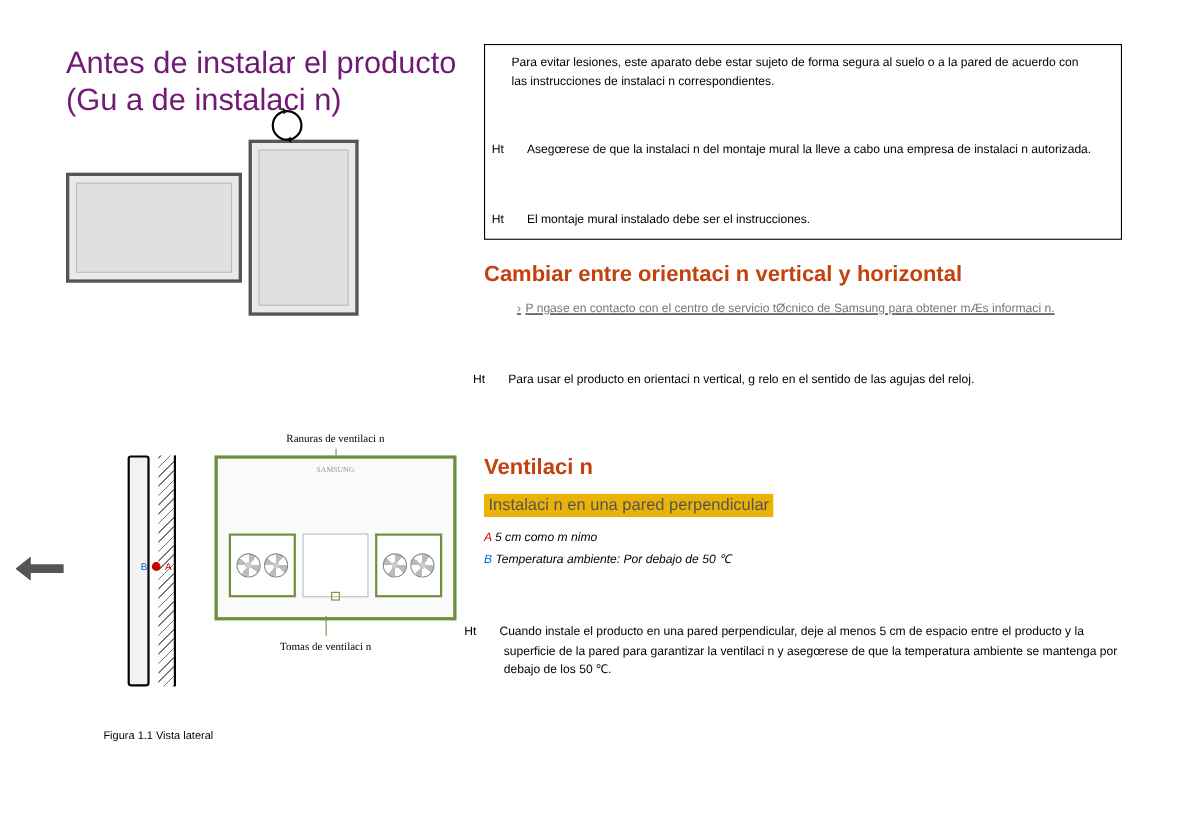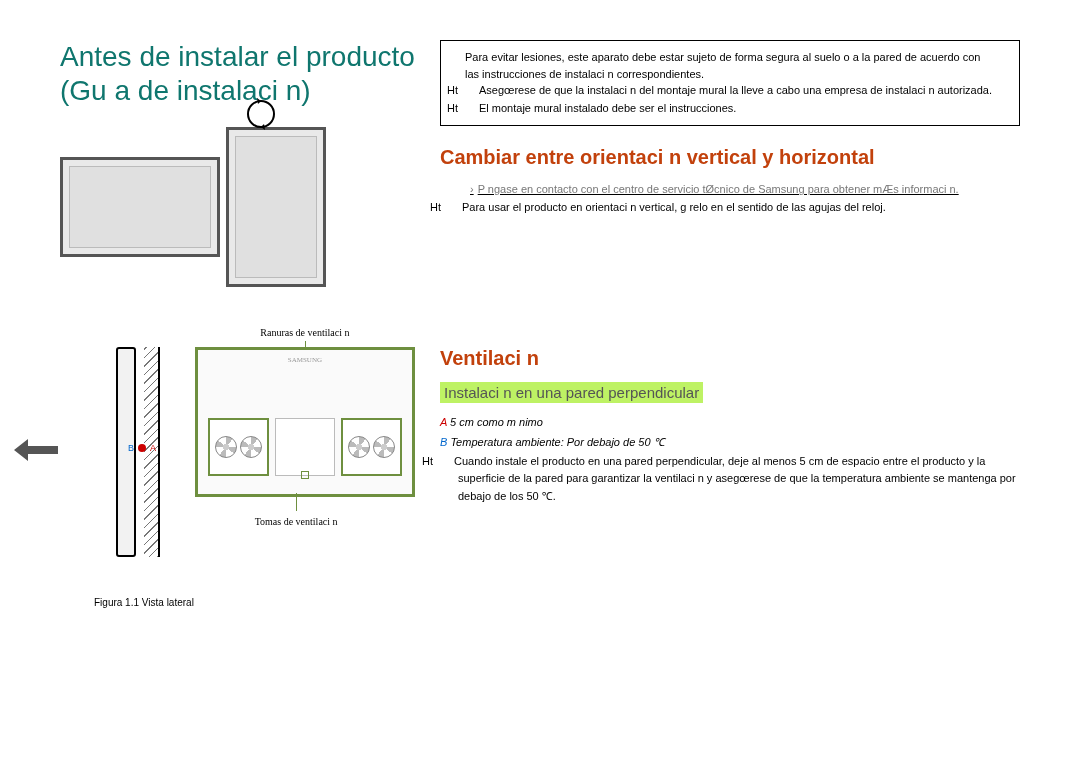--- a/index.html
+++ b/index.html
@@ -16,52 +16,53 @@
     display: flex;
     flex-direction: column;
   }
   .top-row {
     display: flex;
     gap: 20px;
   }
   .left-col { width: 360px; flex-shrink: 0; }
   .right-col { flex: 1; }
   h1 {
-    color: #0f766e;
+    color: #701a75;
     font-weight: 400;
     font-size: 28px;
     line-height: 1.2;
     margin: 0 0 20px 0;
   }
   h2 {
     color: #c2410c;
     font-weight: 700;
     font-size: 20px;
     margin: 0 0 12px 0;
   }
   h3 {
     color: #555;
     font-weight: 400;
     font-size: 15px;
     margin: 0 0 10px 0;
     display: inline-block;
   }
-  h3.highlight { background: #bef264; padding: 2px 4px; }
+  h3.highlight { background: #eab308; padding: 2px 4px; }
   .note-box {
     border: 1px solid #000;
     padding: 8px 24px;
     font-size: 11px;
     line-height: 1.5;
     margin-bottom: 20px;
   }
   .bullet-line {
     font-size: 11px;
     line-height: 1.6;
     margin-left: 18px;
     text-indent: -18px;
+    margin-top: 46px;
   }
   .bullet-line .marker { font-family: "Arial Unicode MS", Arial; display:inline-block; width:14px; text-align:left;}
   .sub-line {
     font-size: 11px;
     color: #777;
     line-height: 1.6;
   }
   .sub-arrow { color:#777; margin-right:4px; }
   .red { color: #c00; }
   .blue { color: #06c; }

